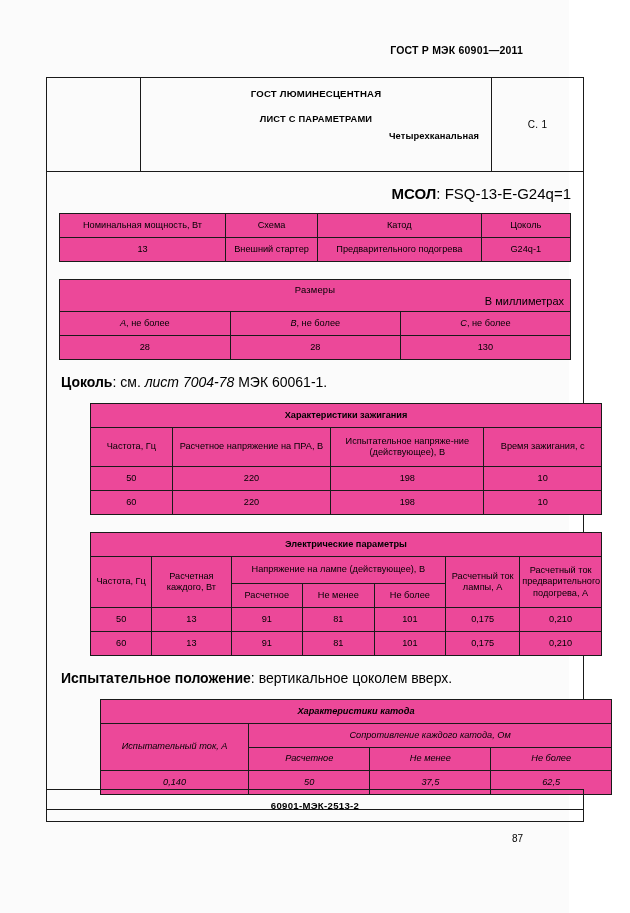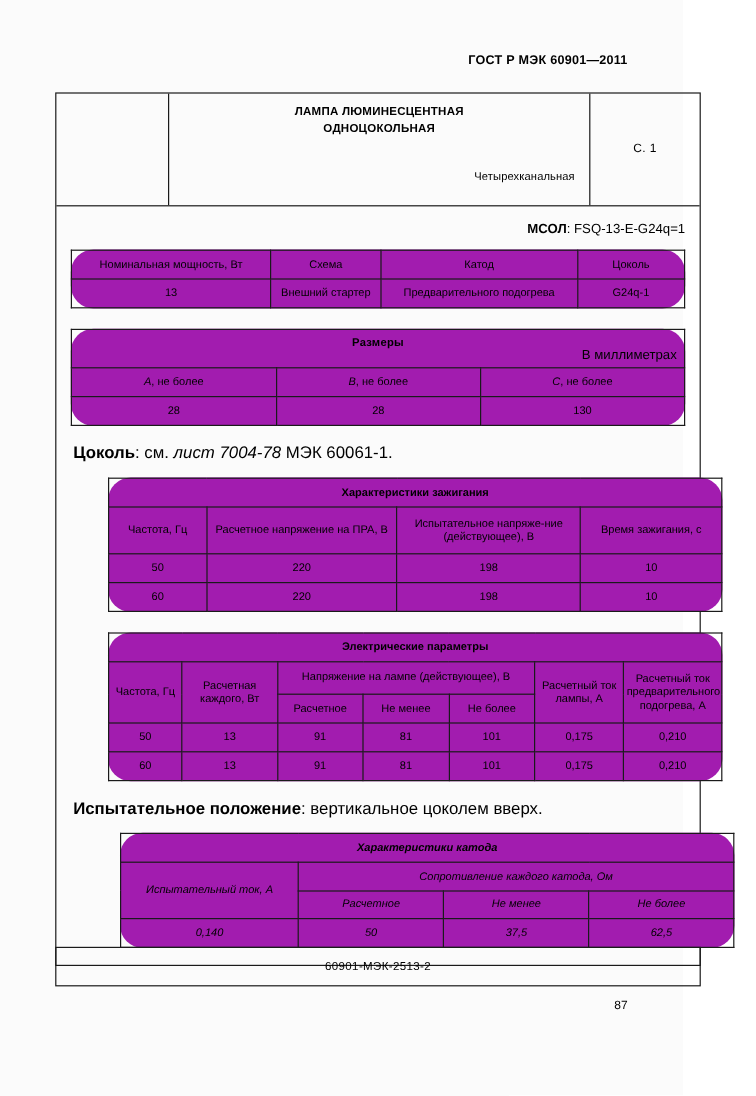--- a/index.html
+++ b/index.html
@@ -81,49 +81,48 @@
   .tb-sub {
     text-align: center;
     font-size: 9.3px;
     font-weight: bold;
     letter-spacing: .2px;
     margin-top: 13px;
   }
   .tb-note {
     text-align: right;
     font-size: 9.3px;
-    font-weight: normal;
+    font-weight: bold;
     letter-spacing: .1px;
-    margin-top: 28px;
+    margin-top: 7px;
   }
   .tb-page {
     font-size: 10px;
     letter-spacing: .3px;
   }
 
   
   .body-area {
     padding: 0 12px 14px 12px;
   }
 
   .code-line {
     text-align: right;
-    font-size: 11px;
+    font-size: 15px;
     padding: 13px 0 11px 0;
     white-space: nowrap;
   }
   .code-line b { font-weight: bold; }
 
   
   table.gost {
     border-collapse: collapse;
     width: 100%;
     table-layout: fixed;
-    background: #a21caf;
-    border-radius: 19px;
+    background: #ec4899;
   }
   table.gost td, table.gost th {
     border: 1px solid #1a1a1a;
     font-size: 9.2px;
     font-weight: normal;
     text-align: center;
     vertical-align: middle;
     padding: 3px 2px;
     line-height: 11.5px;
   }
@@ -145,21 +144,21 @@
   .note-line i { font-style: italic; }
 
   .sizes-unit {
     text-align: right;
     font-size: 11px;
     padding-right: 6px;
     padding-bottom: 2px;
   }
   .sizes-head-inner {
     text-align: center;
-    font-weight: bold;
+    font-weight: normal;
     font-size: 9.4px;
     letter-spacing: .2px;
     padding-top: 1px;
   }
   .ital { font-style: italic; }
 
   
   .footer-box {
     position: absolute;
     left: 46px;
@@ -167,21 +166,21 @@
     width: 538px;
     height: 33px;
     border: 1.3px solid #1a1a1a;
     box-sizing: border-box;
     display: flex;
     align-items: center;
     justify-content: center;
   }
   .footer-code {
     font-size: 9.6px;
-    font-weight: normal;
+    font-weight: bold;
     letter-spacing: .3px;
   }
   .page-number {
     position: absolute;
     right: 46px;
     top: 833px;
     font-size: 10px;
   }
 </style>
 </head>
@@ -189,22 +188,22 @@
 
 <div class="page">
 
   <div class="running-head">ГОСТ Р МЭК 60901—2011</div>
 
   <div class="frame">
 
     <div class="titleblock">
       <div class="tb-fig"></div>
       <div class="tb-mid">
-        <div class="tb-title">ЛАМПА ЛЮМИНЕСЦЕНТНАЯ</div>
-        <div class="tb-title">ОДНОЦОКОЛЬНАЯ</div>
+        <div class="tb-title">ГОСТ ЛЮМИНЕСЦЕНТНАЯ</div>
+        <div class="tb-sub">ЛИСТ С ПАРАМЕТРАМИ</div>
         <div class="tb-note">Четырехканальная</div>
       </div>
       <div class="tb-right">
         <span class="tb-page">С. 1</span>
       </div>
     </div>
 
     <div class="body-area">
 
       <div class="code-line"><b>МСОЛ</b><span>: </span><span>FSQ-13-E-G24q=1</span></div>

